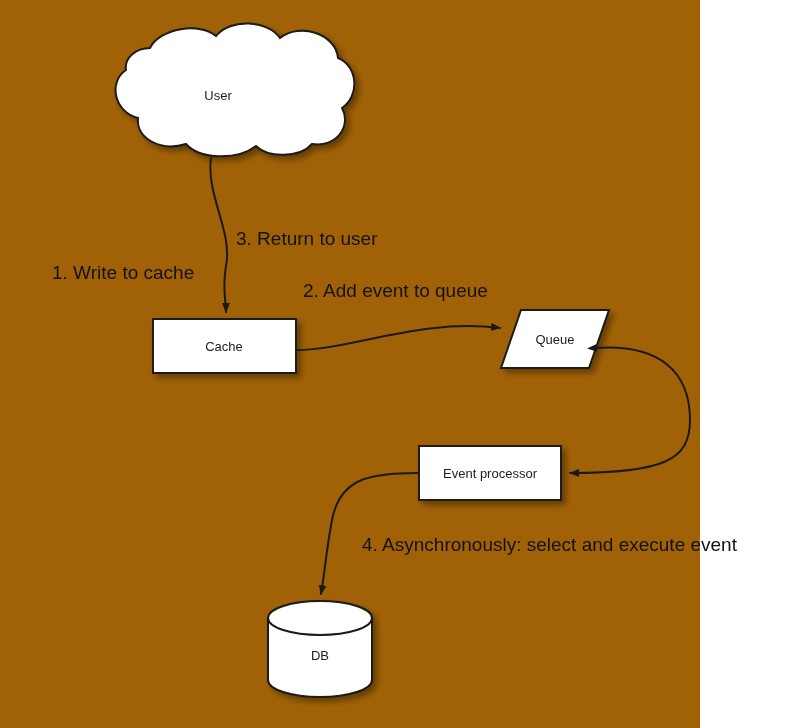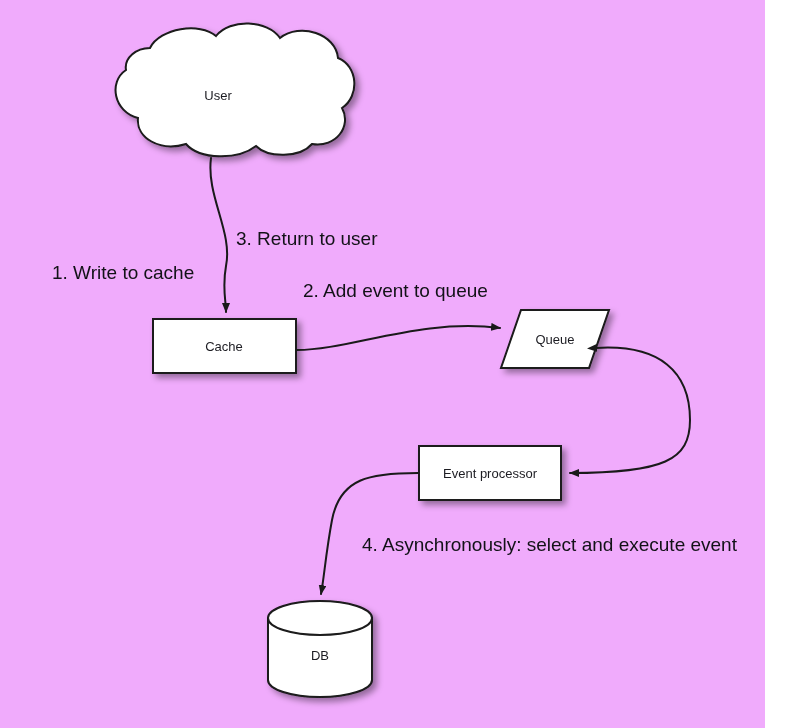--- a/index.html
+++ b/index.html
@@ -9,23 +9,23 @@
   }
   body {
     font-family: "Liberation Sans", sans-serif;
     width: 786px;
     height: 728px;
     overflow: hidden;
     position: relative;
   }
   #diagram-root {
     position: relative;
-    width: 765px;
+    width: 700px;
     height: 728px;
-    background: #f0abfc;
+    background: #a16207;
   }
   svg.canvas {
     position: absolute;
     top: 0;
     left: 0;
     width: 786px;
     height: 728px;
   }
   .node-label {
     font-family: "Liberation Sans", sans-serif;

